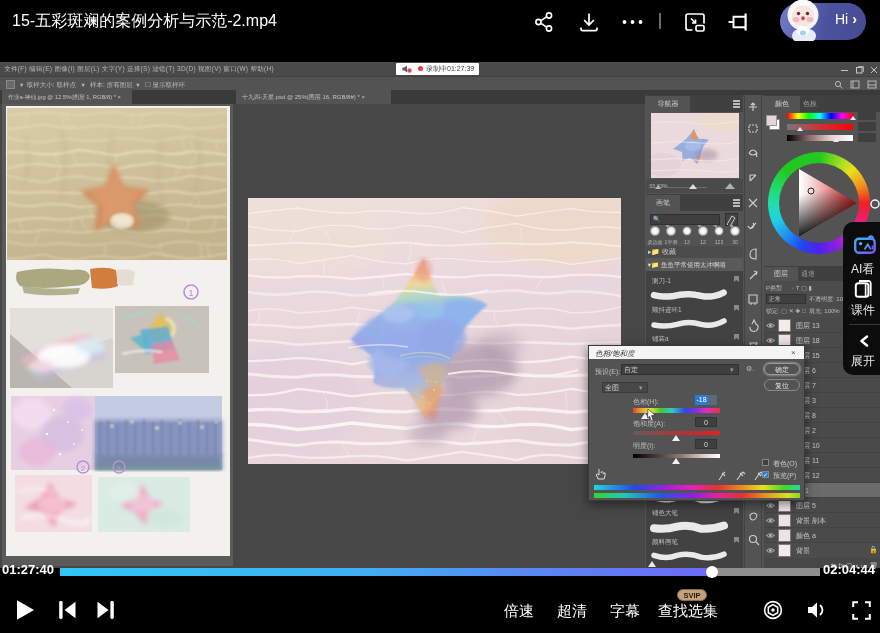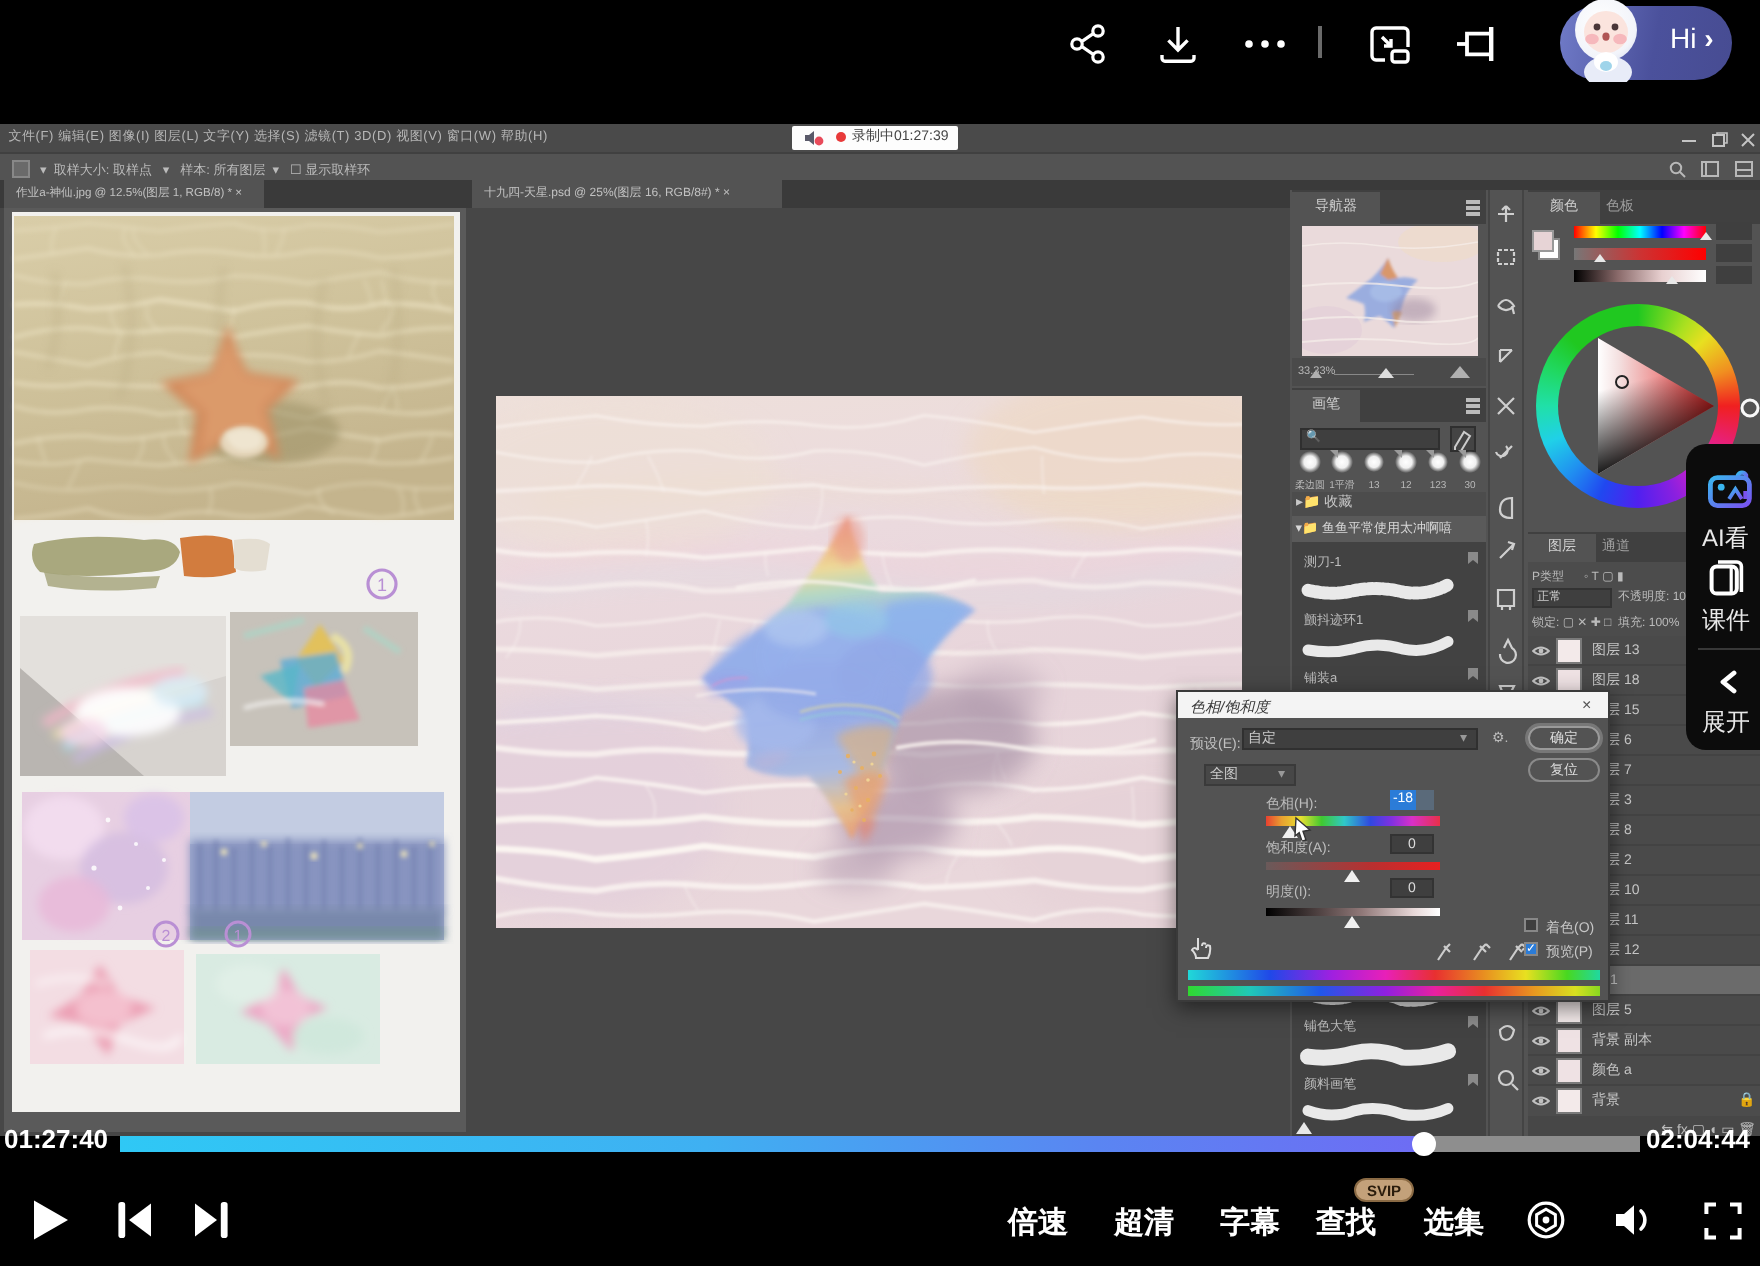--- a/index.html
+++ b/index.html
@@ -17,21 +17,21 @@
 .tab{height:14px;font-size:7px;color:#c2c2c2;line-height:14px;padding:0 6px;background:#535353;}
 
 #doc1{left:2px;top:42px;width:231px;height:462px;background:#5a5a5a;}
 #doc2{left:236px;top:42px;width:408px;height:462px;background:#474747;}
 
 #rpanel{left:645px;top:33px;width:235px;height:473px;background:#535353;}
 
 #timeL{left:2px;top:562px;color:#fff;font-size:13px;font-weight:700;}
 #timeR{left:823px;top:562px;color:#fff;font-size:13px;font-weight:700;}
 #ctrl{left:0;top:580px;width:880px;height:53px;background:#000;}
-.btxt{color:#fff;font-size:15px;font-weight:bold;}
+.btxt{color:#fff;font-size:15px;}
 </style>
 </head>
 <body>
 <div id="stage">
   <div id="ps">
     <div id="menubar" class="t" style="font-size:6.5px;letter-spacing:0.3px;color:#b6b6b6;">&nbsp;&nbsp;文件(F)&nbsp;编辑(E)&nbsp;图像(I)&nbsp;图层(L)&nbsp;文字(Y)&nbsp;选择(S)&nbsp;滤镜(T)&nbsp;3D(D)&nbsp;视图(V)&nbsp;窗口(W)&nbsp;帮助(H)</div>
     <div id="optbar">
       <div style="left:6px;top:3px;width:9px;height:9px;background:#6a6a6a;border:1px solid #888;"></div>
       <div style="left:20px;top:4px;color:#bbb;font-size:6.5px;" class="t">▾ &nbsp;取样大小: 取样点&nbsp;&nbsp;&nbsp;▾&nbsp;&nbsp;&nbsp;样本: 所有图层&nbsp;&nbsp;▾&nbsp;&nbsp;&nbsp;☐ 显示取样环</div>
       <div style="left:188px;top:4px;color:#bbb;font-size:6.5px;" class="t">&nbsp;</div>
@@ -681,20 +681,21 @@
 
   <div style="left:396px;top:63px;width:83px;height:12px;background:#fdfdfd;border-radius:1px;">
     <svg style="left:6px;top:2px" width="10" height="8" viewBox="0 0 10 8">
         <path d="M0.5 2.5 h2 L5 0.5 v7 L2.5 5.5 h-2Z" fill="#5a5a6a"></path>
         <circle cx="7.5" cy="5.5" r="2.2" fill="#e84a5a"></circle>
       </svg>
     <div style="left:22px;top:2.5px;width:5px;height:5px;border-radius:50%;background:#e83a3a;"></div>
     <div style="left:30px;top:2px;color:#444;font-size:7px;line-height:8px;" class="t">录制中01:27:39</div>
   </div>
 
+  <div id="title" class="t">15-五彩斑斓的案例分析与示范-2.mp4</div>
 
   <svg style="left:533px;top:11px" width="22" height="22" viewBox="0 0 22 22" fill="none" stroke="#fff" stroke-width="1.6">
     <circle cx="5.5" cy="11" r="2.6"></circle>
       <circle cx="16" cy="4.5" r="2.6"></circle>
       <circle cx="16" cy="17.5" r="2.6"></circle>
     <path d="M8 9.7 13.6 5.8M8 12.3 13.6 16.2"></path>
     </svg>
   <svg style="left:578px;top:11px" width="22" height="22" viewBox="0 0 22 22" fill="none" stroke="#fff" stroke-width="1.7">
     <path d="M11 2.5v10.5M6.2 9.2 11 14l4.8-4.8M3 16.5v1.6a1.5 1.5 0 0 0 1.5 1.5h13a1.5 1.5 0 0 0 1.5-1.5v-1.6"></path>
     </svg>
@@ -753,21 +754,21 @@
       <path d="M18.5 1.8v16.4L7.5 10Z"></path>
     </svg>
   <svg style="left:96px;top:600px" width="20" height="20" viewBox="0 0 20 20" fill="#fff">
     <rect x="14.4" y="1" width="3.4" height="18" rx="1.4"></rect>
       <path d="M1.5 1.8v16.4L12.5 10Z"></path>
     </svg>
   <div class="btxt t" style="left:504px;top:602px;">倍速</div>
   <div class="btxt t" style="left:557px;top:602px;">超清</div>
   <div class="btxt t" style="left:610px;top:602px;">字幕</div>
   <div class="btxt t" style="left:658px;top:602px;">查找</div>
-  <div class="btxt t" style="left:712px;top:602px;text-align:center;">选集</div>
+  <div class="btxt t" style="left:688px;top:602px;text-align:center;">选集</div>
   <div style="left:677px;top:589px;width:30px;height:12px;border-radius:6px;background:#c3a17a;border:1px solid #8a6a44;color:#2a1c0c;font-size:7.5px;font-weight:700;text-align:center;line-height:11px;">SVIP</div>
   <svg style="left:763px;top:600px" width="20" height="20" viewBox="0 0 20 20" fill="none" stroke="#fff" stroke-width="1.6">
     <circle cx="10" cy="10" r="8.4"></circle>
     <path d="M10 4.6 14.7 7.3v5.4L10 15.4 5.3 12.7V7.3Z" stroke-width="1.5"></path>
     <circle cx="10" cy="10" r="1.7" fill="#fff" stroke="none"></circle>
     </svg>
   <svg style="left:806px;top:600px" width="21" height="20" viewBox="0 0 21 20" fill="#fff">
     <path d="M2 7h4l5-4.4v14.8L6 13H2Z"></path>
     <path d="M14.5 5.5a6.2 6.2 0 0 1 0 9" fill="none" stroke="#fff" stroke-width="1.8" stroke-linecap="round"></path>
     </svg>

